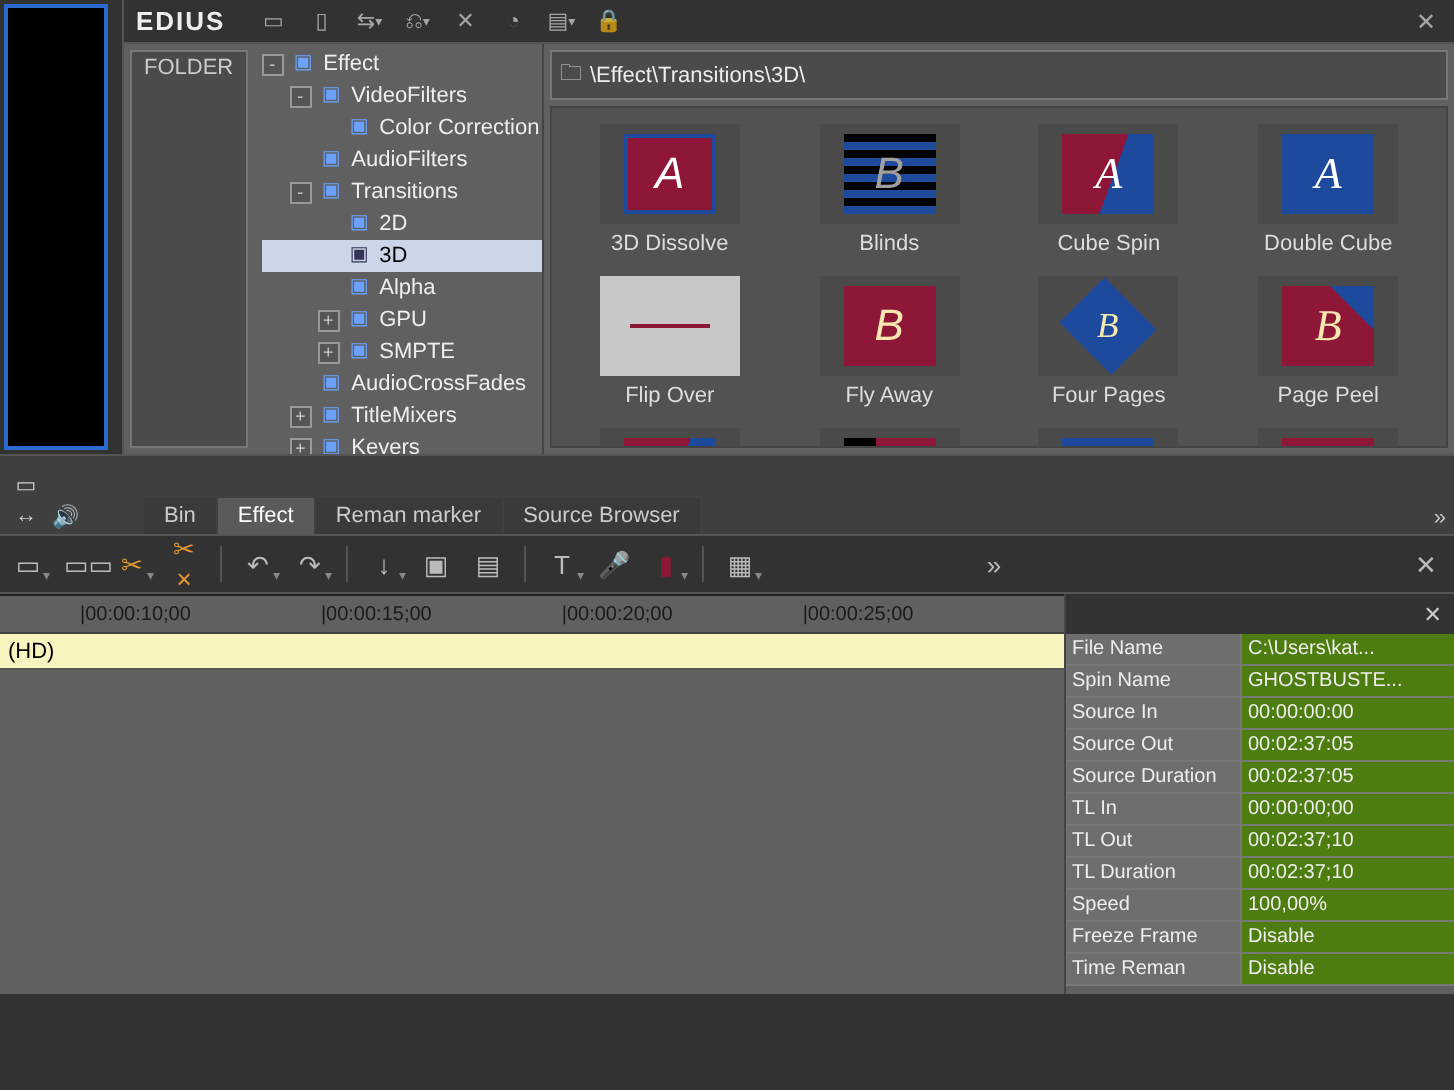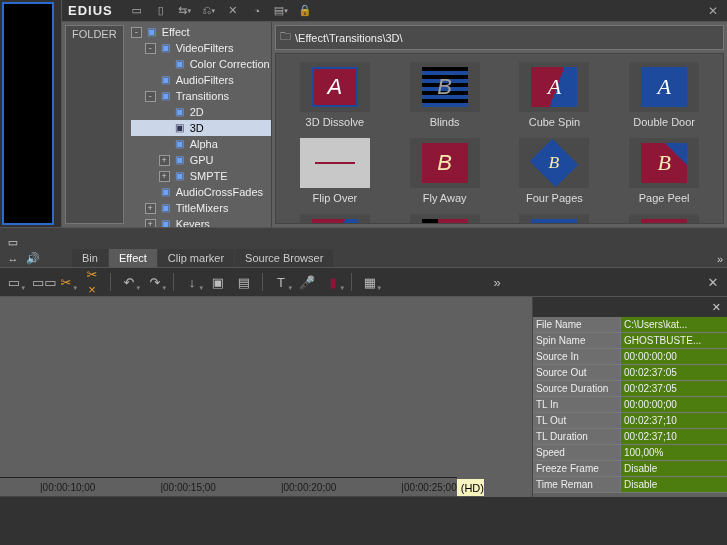--- a/index.html
+++ b/index.html
@@ -53,21 +53,21 @@
 .ctrl-ico { width:18px; height:14px; display:inline-flex; align-items:center; justify-content:center; color:#ccc; font-size:11px;}
 .tab-row { display:flex; align-items:flex-end; margin-left:6px; height:20px; }
 .tab { padding:3px 10px; background:#3a3a3a; margin-right:1px; color:#ccc; font-size:11px;text-align:center; }
 .tab.active { background:#5a5a5a; color:#fff; }
 .mid-chevrons { margin-left:auto; display:flex; gap:2px; padding-bottom:2px; color:#ccc; }
 .toolbar2 { height:30px; background:#323232; border-top:1px solid #555; border-bottom:1px solid #555; display:flex; align-items:center; padding:0 6px; gap:10px; }
 .tb-ico { color:#bbb; font-size:13px; width:16px; text-align:center; position:relative; }
 .tb-ico .dd { font-size:7px; position:absolute; right:-3px; bottom:-2px; color:#888;}
 .sep { width:1px; height:18px; background:#555; }
 .bottom-row { display:flex; height:200px; background:#323232; }
-.timeline-col { flex:1; background:#606060; border-right:1px solid #444; display:flex; flex-direction:row; overflow:hidden;align-items:flex-end;}
+.timeline-col { flex:1; background:#606060; border-right:1px solid #444; display:flex; flex-direction:column; overflow:hidden;}
 .ruler { height:20px; background:#606060; border-top:1px solid #222; border-bottom:1px solid #444; display:flex; align-items:center; color:#1a1a1a; font-size:10px; padding-left:40px; gap:65px;}
 .track-label { height:18px; background:#f7f4c0; color:#000; padding-left:4px; border-bottom:1px solid #555; display:flex; align-items:center;}
 .track-empty { flex:1; background:#606060;}
 .info-col { width:194px; background:#606060; display:flex; flex-direction:column;}
 .info-hdr { height:20px; background:#323232; display:flex; justify-content:flex-end; align-items:center; padding-right:6px;}
 .props { flex:1; }
 .prop-row { display:flex; height:16px; line-height:16px; border-bottom:1px solid #777; font-size:10px;}
 .prop-k { width:88px; padding-left:3px; background:#6e6e6e; color:#eee; border-right:1px solid #777;}
 .prop-v { flex:1; padding-left:3px; background:#4d7c0f; color:#eee;}
 .chev-right { margin-left:auto; }
@@ -193,21 +193,21 @@
                   </div>
                 </div>
                 <div class="thumb-lbl">Cube Spin</div>
               </div>
               <div class="thumb-cell">
                 <div class="thumb-img">
                   <div class="fx-dd">
                     <span>A</span>
                   </div>
                 </div>
-                <div class="thumb-lbl">Double Door</div>
+                <div class="thumb-lbl">Double Cube</div>
               </div>
               <div class="thumb-cell">
                 <div class="fx-flip" style="margin: 0px;">
                   <span></span>
                 </div>
                 <div class="thumb-lbl">Flip Over</div>
               </div>
               <div class="thumb-cell">
                 <div class="thumb-img">
                   <div class="fx-B">
@@ -271,21 +271,21 @@
   <div class="mid-ctrls-left">
     <span class="ctrl-ico">▭</span>
     <div style="display:flex;gap:2px">
       <span class="ctrl-ico">↔</span>
       <span class="ctrl-ico">🔊</span>
     </div>
   </div>
   <div class="tab-row" id="tab-row">
       <div class="tab">Bin</div>
       <div class="tab active">Effect</div>
-      <div class="tab">Clip marker</div>
+      <div class="tab">Reman marker</div>
       <div class="tab">Source Browser</div>
     </div>
   <div class="mid-chevrons">»</div>
 </div>
 
 <div class="toolbar2">
   <span class="tb-ico">▭<span class="dd">▾</span></span>
   <span class="tb-ico">▭▭</span>
   <span class="tb-ico" style="color:#e69a2e">✂<span class="dd">▾</span></span>
   <span class="tb-ico" style="color:#e69a2e">✂×</span>

